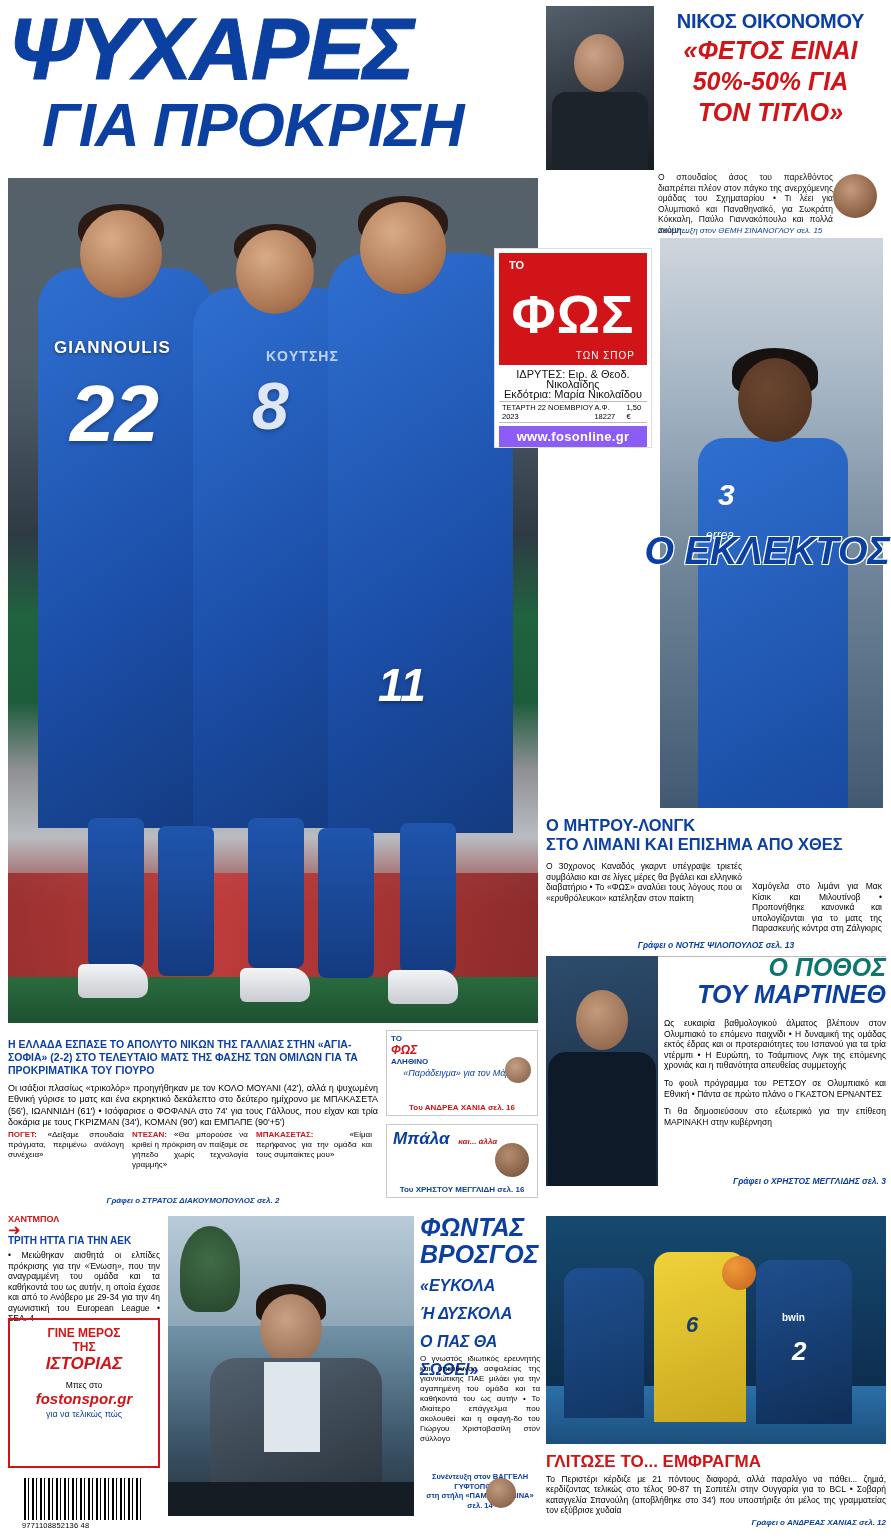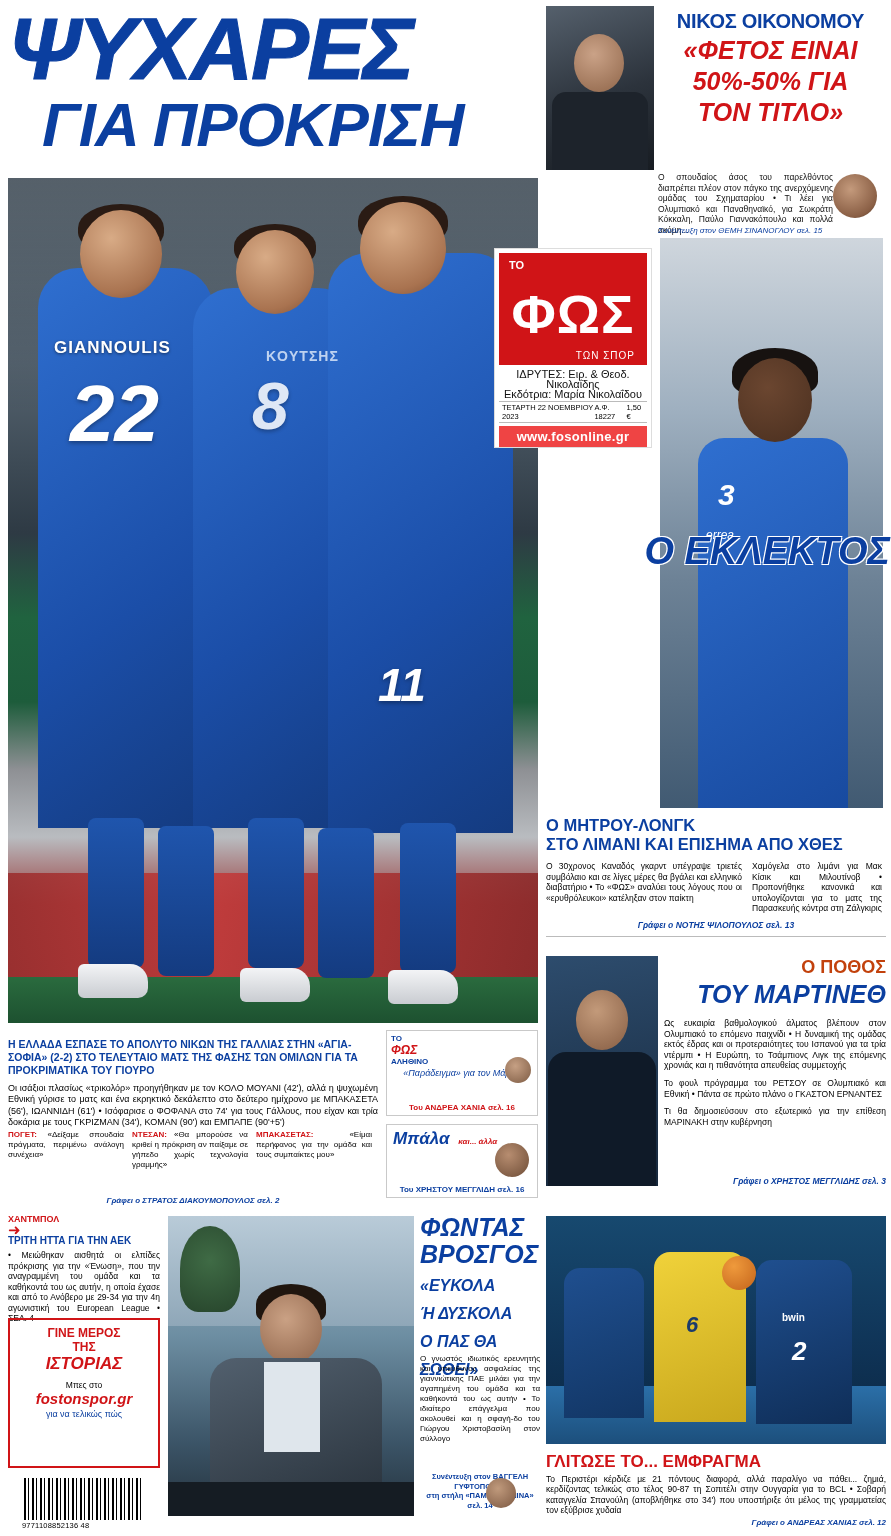--- a/index.html
+++ b/index.html
@@ -112,21 +112,21 @@
   }
   .logo-sub {
     position:absolute; right:12px; bottom:4px; color:#fff; font-size:10px; letter-spacing:1px;
   }
   .logo-cred { font-size:11px; text-align:center; line-height:10px; color:#111; padding:0 3px; }
   .logo-date {
     margin:2px 4px; border-top:1px solid #bbb; border-bottom:1px solid #bbb;
     font-size:7.5px; display:flex; justify-content:space-between; padding:1px 3px;align-items:flex-end;
   }
   .logo-url {
-    margin:3px 4px 0; background:#ef4444; color:#fff; text-align:center;
+    margin:3px 4px 0; background:#8b5cf6; color:#fff; text-align:center;
     font-size:13px; font-weight:bold; padding:3px 0; letter-spacing:.3px;
   }
 
   
   .tr-block { position:absolute; left:546px; top:6px; width:337px; height:232px; }
   .tr-photo {
     position:absolute; left:0; top:0; width:108px; height:164px;
     background: linear-gradient(160deg,#55606c,#2c333c 55%,#171c22);
     overflow:hidden;
   }
@@ -159,35 +159,35 @@
   .naz .err { position:absolute; left:46px; top:290px; color:#fff; font-size:12px; font-style:italic; }
   .naz-title { position:absolute; left:545px; top:530px; width:345px; text-align:right; z-index:15; }
   .naz-title .l1 { color:#d01417; font-size:66px; font-weight:bold; font-style:italic; line-height:64px; letter-spacing:-2px; text-shadow: 1px 1px 0 #fff, -1px -1px 0 #fff, 1px -1px 0 #fff, -1px 1px 0 #fff;}
   .naz-title .l2 { color:#0b3fa0; font-size:38px; font-weight:bold; font-style:italic; line-height:42px; text-shadow: 1px 1px 0 #fff, -1px -1px 0 #fff, 1px -1px 0 #fff, -1px 1px 0 #fff;}
 
   
   .ml { position:absolute; left:546px; top:816px; width:340px; }
   .ml h2 { color:#0b3fa0; font-size:16.5px; font-weight:bold; line-height:19px; }
   .ml .cols { display:flex; gap:10px; margin-top:7px; }
   .ml .c1 { width:196px; font-size:8.5px; line-height:10.6px; text-align:justify; }
-  .ml .c2 { width:130px; font-size:8.5px; line-height:10.6px; text-align:justify; }
+  .ml .c2 { width:130px; font-size:8.5px; line-height:10.6px; text-align:justify;margin-top:20px; }
   .ml .cred { margin-top:6px; text-align:center; color:#0b3fa0; font-size:8.5px; font-style:italic; font-weight:bold;}
   .ml .rule { border-top:1px solid #bbb; margin-top:6px; }
 
   
   .mt { position:absolute; left:546px; top:948px; width:340px; height:252px; }
   .mt-photo {
     position:absolute; left:0; top:8px; width:112px; height:230px;
     background: linear-gradient(170deg,#2d4c6d,#16273b);
     overflow:hidden;
   }
   .mt-photo .h { position:absolute; left:30px; top:34px; width:52px; height:60px; border-radius:50%; background:radial-gradient(circle at 40% 35%,#c39a7a,#865d43); }
   .mt-photo .b { position:absolute; left:2px; top:96px; width:108px; height:134px; background:#0f1a28; border-radius:18px 18px 0 0; }
   .mt-title { position:absolute; left:118px; top:6px; width:222px; text-align:right; }
-  .mt-title .l1 { color:#c2410c; font-size:18px; font-weight:bold; line-height:27px; }
+  .mt-title .l1 { color:#0f766e; font-size:25px; font-weight:bold; font-style:italic; line-height:27px; }
   .mt-title .l2 { color:#0b3fa0; font-size:25px; font-weight:bold; font-style:italic; line-height:27px; }
   .mt-body { position:absolute; left:118px; top:70px; width:222px; font-size:8.5px; line-height:10.6px; text-align:justify; }
   .mt-body p { margin-bottom:7px; }
   .mt-cred { position:absolute; left:118px; top:228px; width:222px; text-align:right; color:#0b3fa0; font-size:8.5px; font-style:italic; font-weight:bold; }
 
   
   .lead { position:absolute; left:8px; top:1030px; width:370px; }
   .lead h3 { color:#0b3fa0; font-size:10.5px; line-height:13px; font-weight:bold;margin-top:8px; }
   .lead .txt { margin-top:6px; font-size:9px; line-height:11.4px; text-align:justify; }
 

